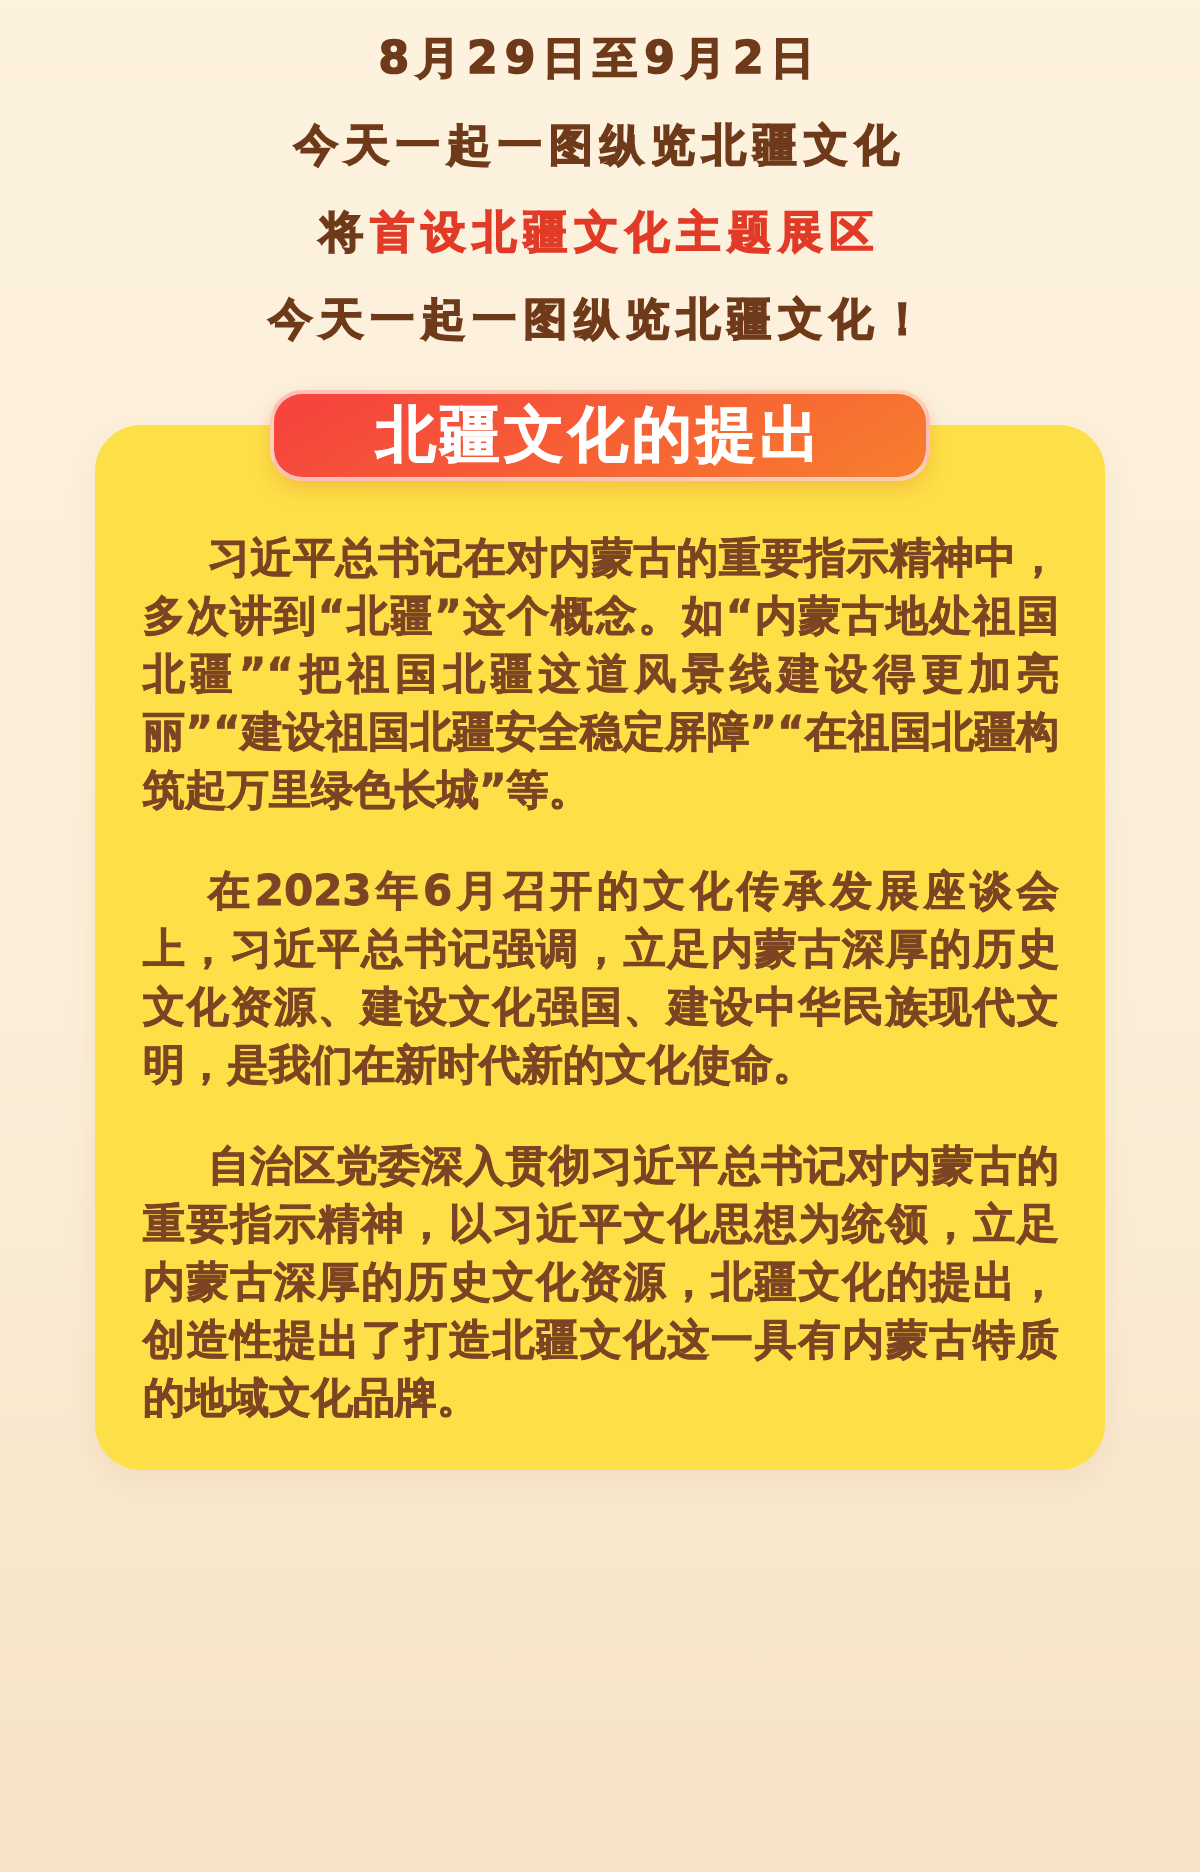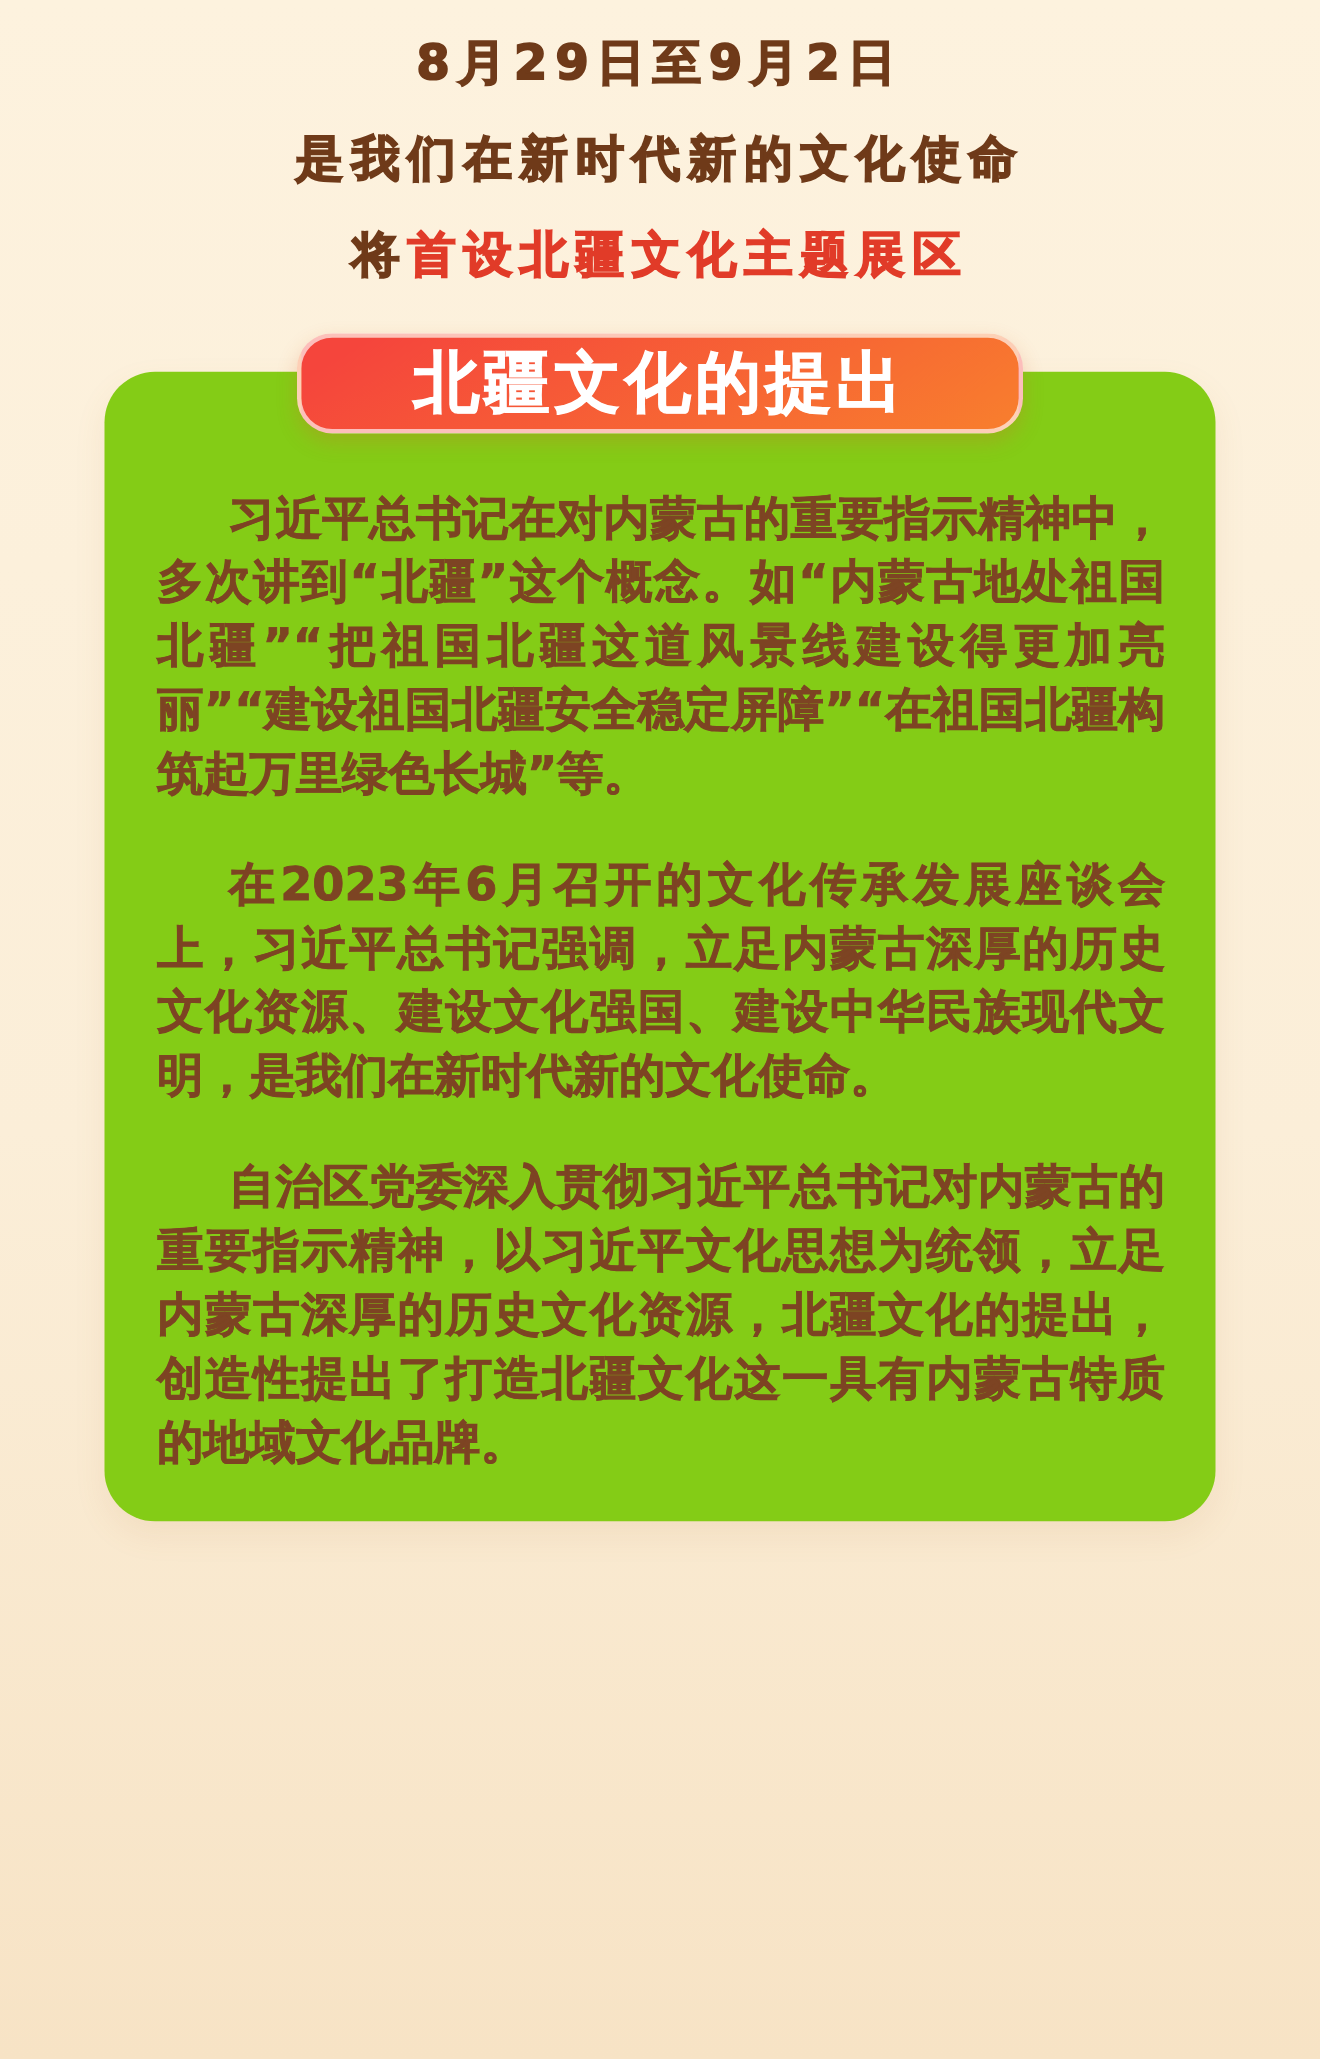--- a/index.html
+++ b/index.html
@@ -53,21 +53,21 @@
     font-weight: 900;
     letter-spacing: 4px;
     -webkit-text-stroke: 1px #ffffff;
     white-space: nowrap;
   }
   .card {
     position: relative;
     z-index: 1;
     width: 1010px;
     margin: -56px auto 0;
-    background: #84cc16;
+    background: #fde047;
     border-radius: 46px;
     padding: 104px 46px 43px 48px;
     box-shadow: 0 12px 28px rgba(190, 130, 70, 0.10);
   }
   .para {
     font-size: 42px;
     line-height: 58px;
     font-weight: 700;
     color: #7d4423;
     -webkit-text-stroke: 0.8px #7d4423;
@@ -78,22 +78,23 @@
   }
   .para:last-child { margin-bottom: 0; }
 </style>
 </head>
 <body>
 
 <div class="page">
 
   <header class="intro">
     <p class="intro-line">8月29日至9月2日</p>
-    <p class="intro-line">是我们在新时代新的文化使命</p>
+    <p class="intro-line">今天一起一图纵览北疆文化</p>
     <p class="intro-line"><span>将</span><span class="highlight">首设北疆文化主题展区</span></p>
+    <p class="intro-line">今天一起一图纵览北疆文化！</p>
   </header>
 
   <section class="content">
     <div class="banner">
       <span class="banner-text">北疆文化的提出</span>
     </div>
     <article class="card">
       <p class="para">习近平总书记在对内蒙古的重要指示精神中，多次讲到“北疆”这个概念。如“内蒙古地处祖国北疆”“把祖国北疆这道风景线建设得更加亮丽”“建设祖国北疆安全稳定屏障”“在祖国北疆构筑起万里绿色长城”等。</p>
       <p class="para">在2023年6月召开的文化传承发展座谈会上，习近平总书记强调，立足内蒙古深厚的历史文化资源、建设文化强国、建设中华民族现代文明，是我们在新时代新的文化使命。</p>
       <p class="para">自治区党委深入贯彻习近平总书记对内蒙古的重要指示精神，以习近平文化思想为统领，立足内蒙古深厚的历史文化资源，北疆文化的提出，创造性提出了打造北疆文化这一具有内蒙古特质的地域文化品牌。</p>

